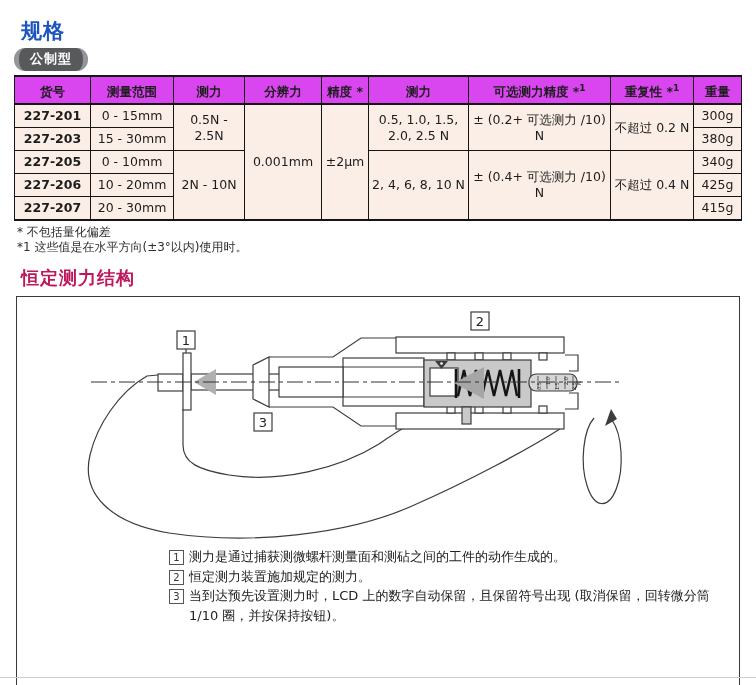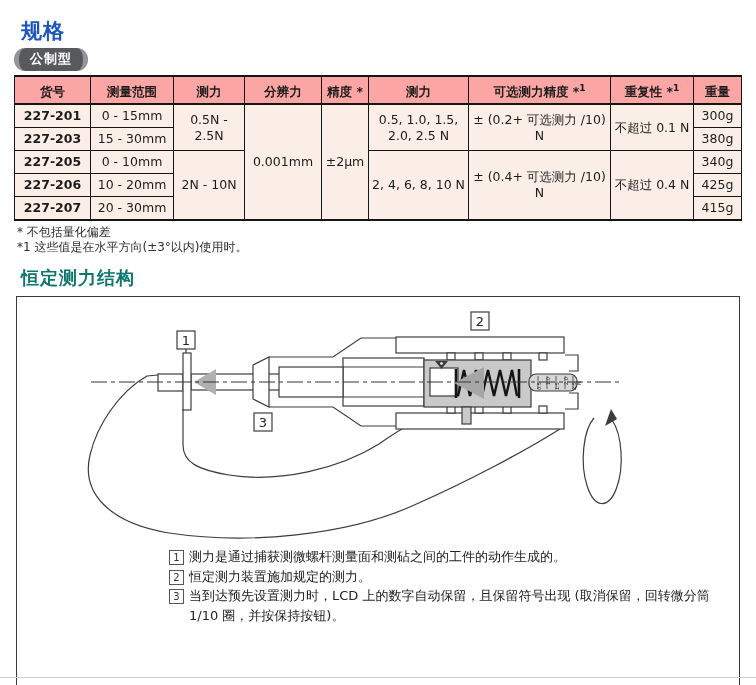--- a/index.html
+++ b/index.html
@@ -11,32 +11,32 @@
   .badge{
     display:inline-block;margin-left:14px;background:#58595b;color:#fff;
     font-size:13px;font-weight:bold;padding:2px 11px 3px 11px;
     border-left:5px solid #939598;border-right:5px solid #939598;letter-spacing:1px;border-radius:11px;
   }
   table.spec{
     border-collapse:collapse;table-layout:fixed;width:727px;margin:4px 0 0 14px;
     border-top:2px solid #151515;border-bottom:2px solid #151515;
   }
   table.spec th{
-    background:#fca5a5;border:1px solid #151515;border-bottom:2px solid #151515;
+    background:#d946ef;border:1px solid #151515;border-bottom:2px solid #151515;
     font-size:12.5px;font-weight:bold;padding:4px 1px;line-height:15px;margin-left:47px;
   }
   table.spec td{
     background:#fbeee6;border:1px solid #151515;text-align:center;
     font-size:12.5px;padding:1px 1px;height:20px;line-height:16px;
   }
   td.b{font-weight:bold;}
   td.pre{white-space:pre-line;line-height:15px;}
   sup{font-size:9px;}
   .footnotes{margin:4px 0 0 17px;font-size:12px;line-height:15px;color:#2e2e2e;}
-  .sec-title{color:#0f766e;font-weight:bold;font-size:18px;margin:11px 0 6px 21px;letter-spacing:1px;}
+  .sec-title{color:#be185d;font-weight:bold;font-size:18px;margin:11px 0 6px 21px;letter-spacing:1px;}
   .diagram-box{
     margin-left:16px;width:724px;height:400px;border:1px solid #3a3a3a;
     box-sizing:border-box;background:#fff;
   }
   .diagram-box svg{display:block;}
   .notes{margin:2px 0 0 152px;width:556px;font-size:13px;line-height:19.5px;color:#222;}
   .note{display:flex;align-items:flex-start;}
   .nbox{
     flex:0 0 auto;width:13px;height:13px;border:1px solid #555;font-size:10px;
     line-height:13px;text-align:center;margin:3px 5px 0 0;color:#333;
@@ -78,21 +78,21 @@
   </tr>
   <tr>
     <td class="b">227-201</td>
     <td>0 - 15mm</td>
     <td rowspan="2">0.5N - 2.5N</td>
     <td rowspan="5">0.001mm</td>
     <td rowspan="5">±2μm</td>
     <td rowspan="2" class="pre">0.5, 1.0, 1.5,
 2.0, 2.5 N</td>
     <td rowspan="2">± (0.2+ 可选测力 /10) N</td>
-    <td rowspan="2">不超过 0.1 N</td>
+    <td rowspan="2">不超过 0.2 N</td>
     <td>300g</td>
   </tr>
   <tr>
     <td class="b">227-203</td>
     <td>15 - 30mm</td>
     <td>380g</td>
   </tr>
   <tr>
     <td class="b">227-205</td>
     <td>0 - 10mm</td>

